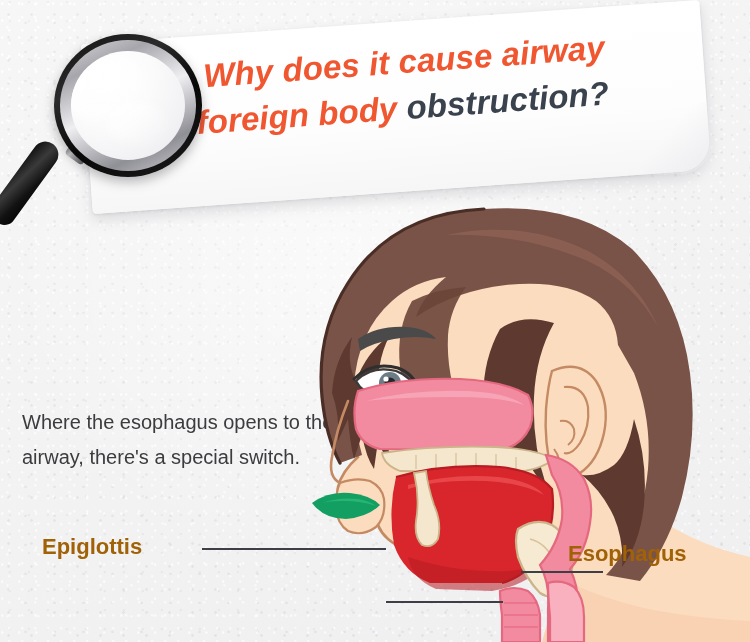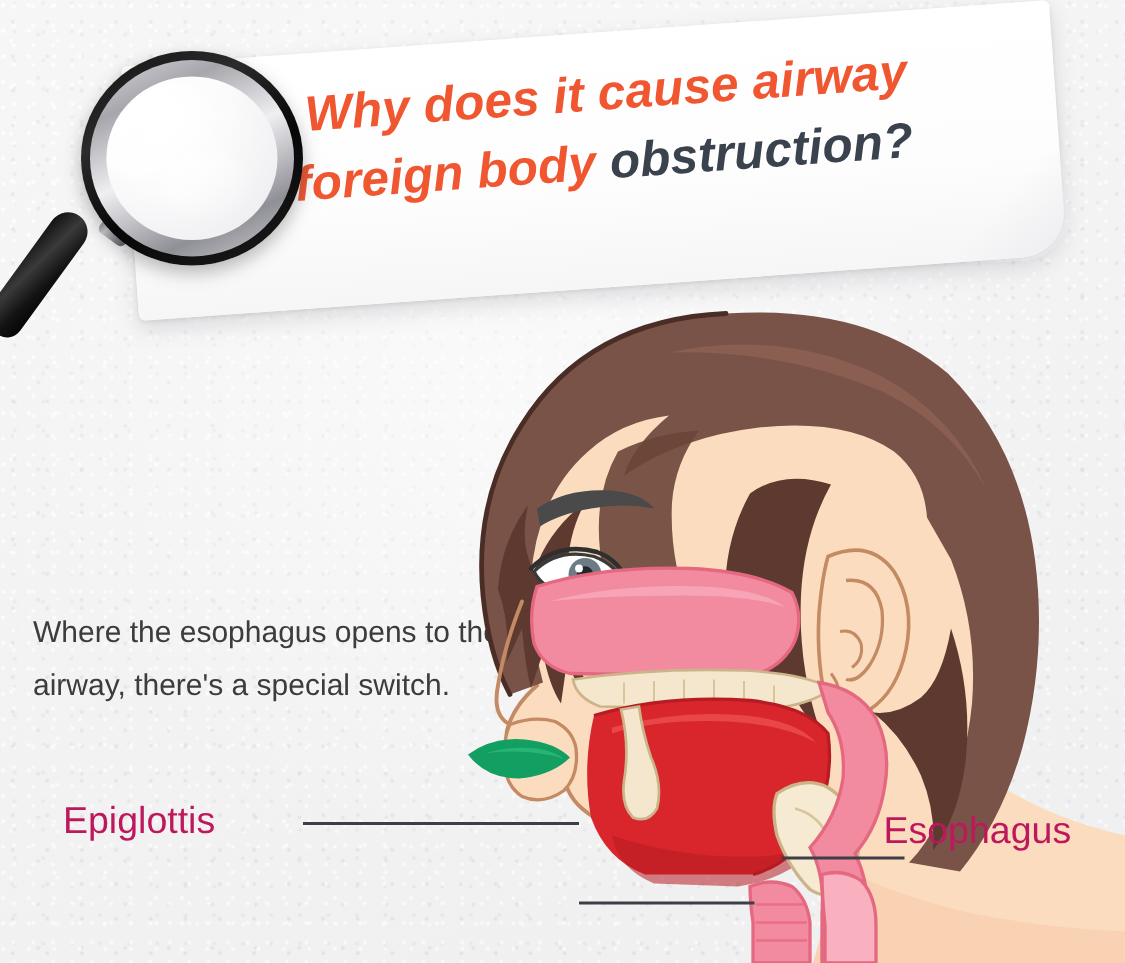--- a/index.html
+++ b/index.html
@@ -181,28 +181,29 @@
     left: 296px;
     top: 205px;
     width: 454px;
     height: 437px;
   }
   .anatomy svg { display: block; }
 
   
   .callout {
     position: absolute;
-    color: #be185d;
-    font-size: 25px;
+    color: #a16207;
+    font-size: 22px;
     line-height: 26px;
     white-space: nowrap;
+    font-weight: bold;
   }
   .lbl-epiglottis { left: 42px;  top: 534px; }
   .lbl-airducts   { left: 257px; top: 586px; }
-  .lbl-esophagus  { left: 589px; top: 541px; text-align: right; }
+  .lbl-esophagus  { left: 568px; top: 541px; text-align: right; }
 
   .leader {
     position: absolute;
     height: 2px;
     background: #3e3e46;
   }
   .leader-epiglottis { left: 202px; top: 548px; width: 184px; }
   .leader-airducts   { left: 386px; top: 601px; width: 117px; }
   .leader-esophagus  { left: 521px; top: 571px; width: 82px; }
 </style>

